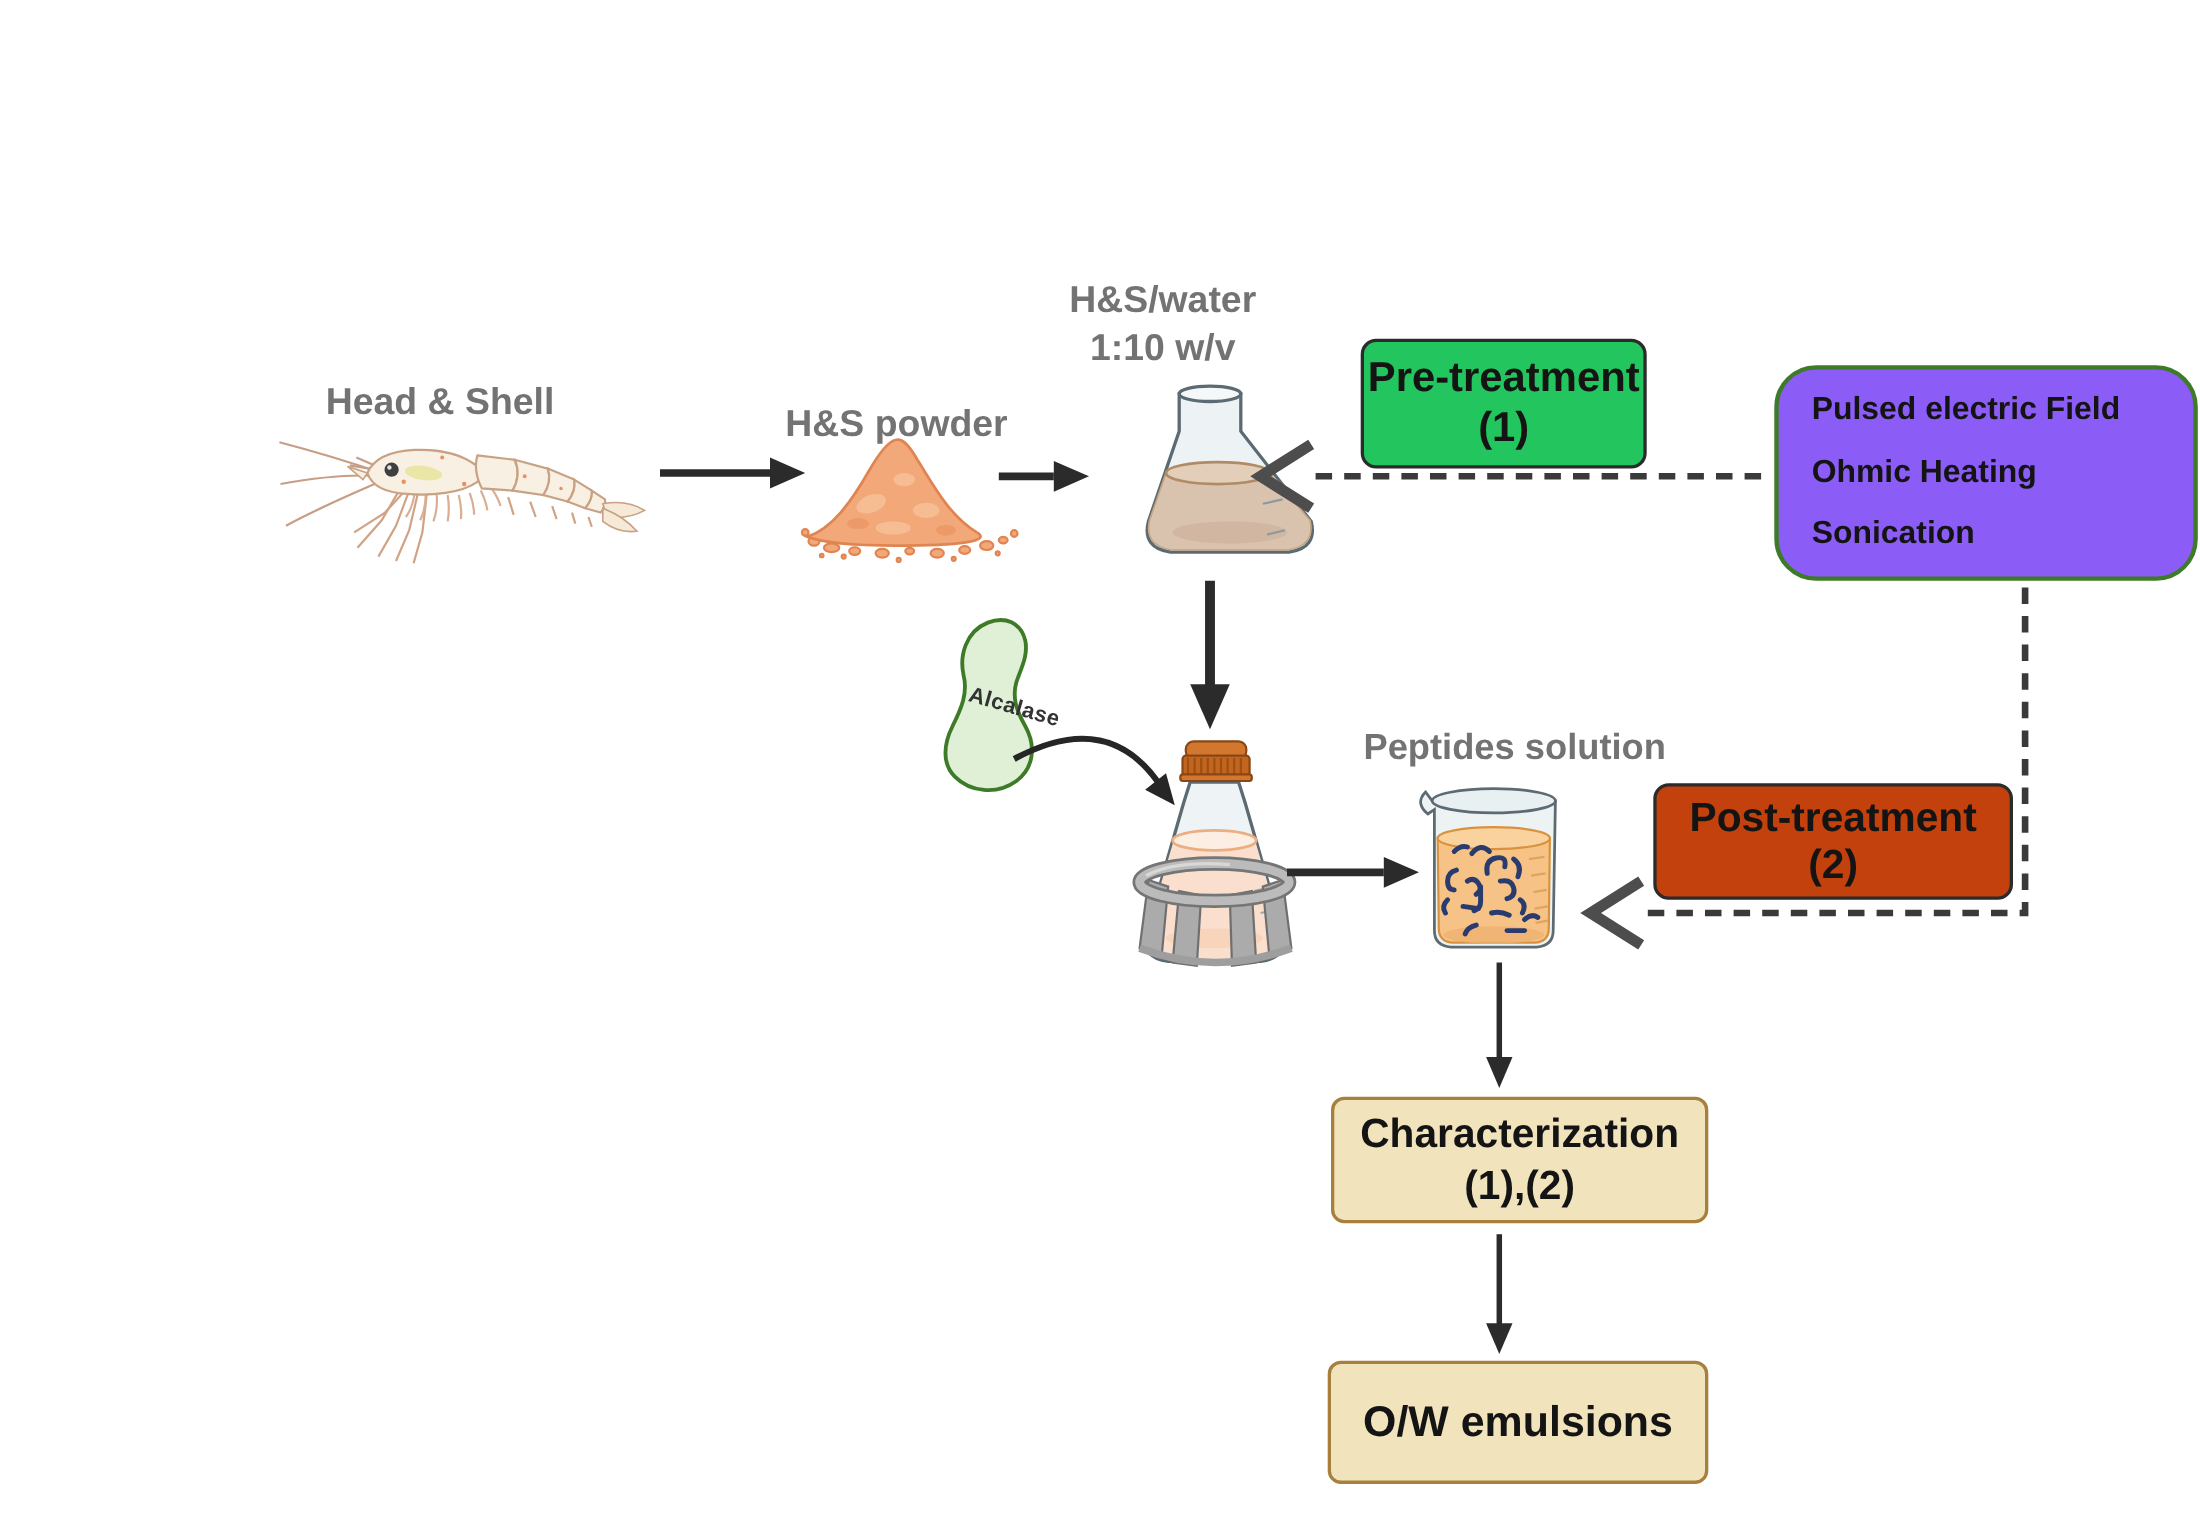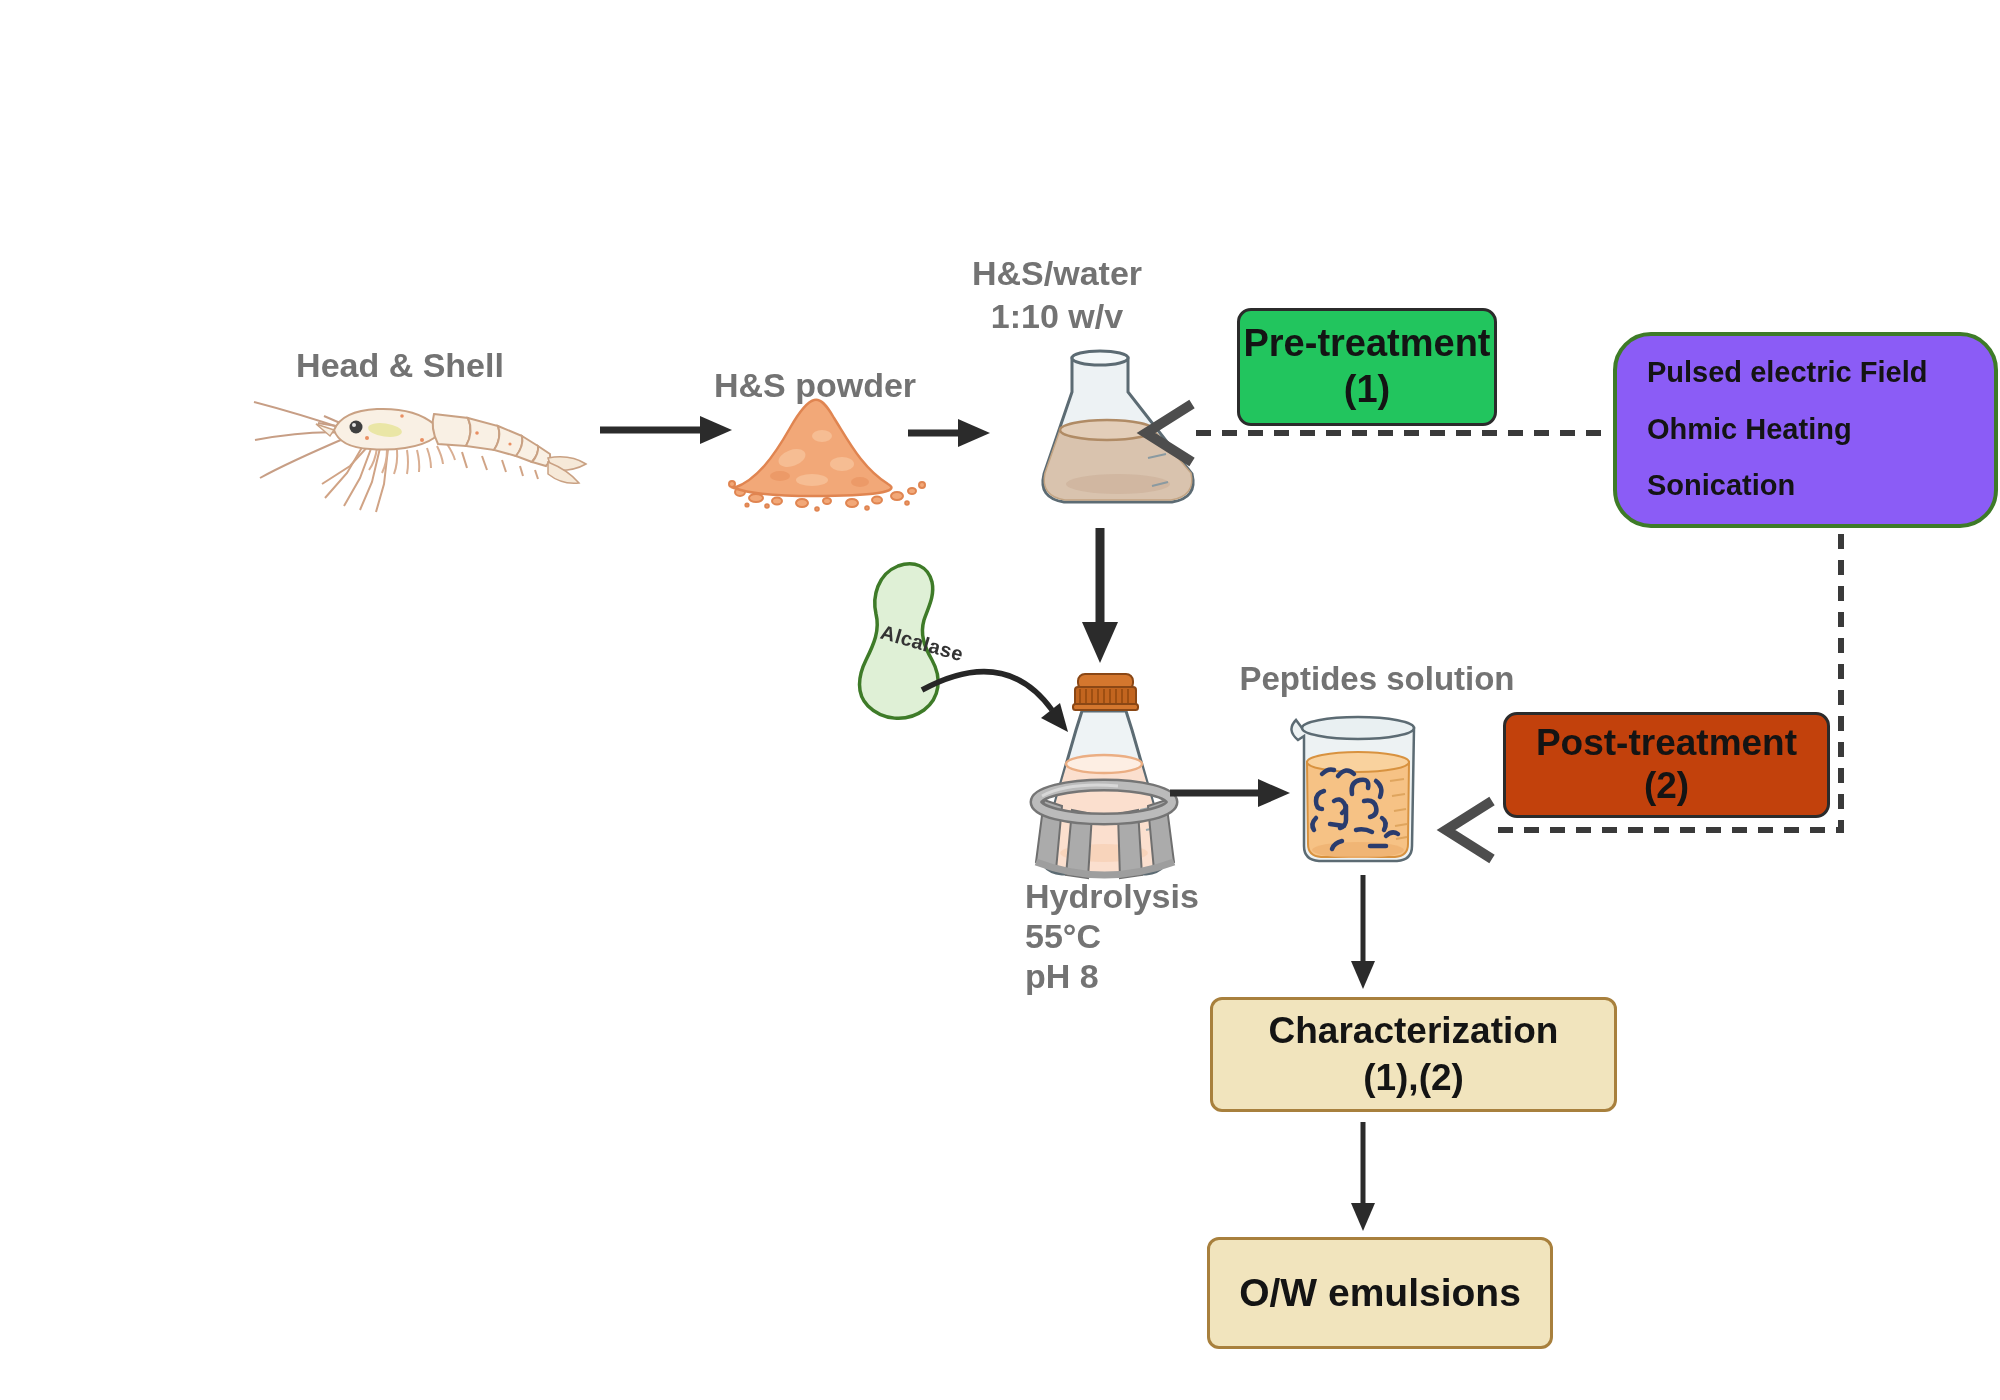--- a/index.html
+++ b/index.html
@@ -223,45 +223,40 @@
 
   <div class="abs lbl center" style="left:665px;top:349px;width:300px;font-size:34px;margin-top:16px;">H&amp;S powder</div>
 
   <div class="abs lbl center" style="left:932px;top:252px;width:250px;font-size:34px;line-height:1.25;">
     <div>H&amp;S/water</div>
     <div>1:10 w/v</div>
   </div>
 
   <div class="abs alcalase-lbl" style="left:874px;top:632px;width:96px;">Alcalase</div>
 
-  <div class="abs lbl" style="left:1025px;top:876px;font-size:34px;">
-    <div>Hydrolysis</div>
-    <div>55°C</div>
-    <div>pH 8</div>
-  </div>
 
   <div class="abs lbl center" style="left:1227px;top:660px;width:300px;font-size:33px;">Peptides solution</div>
 
   <div class="box box-orange" style="left: 1237px; top: 308px; width: 260px; height: 118px; background-color: #22c55e; border-color: rgb(43, 43, 43);">
     <div>Pre-treatment</div>
     <div>(1)</div>
   </div>
 
   <div class="box box-green" style="left: 1613px; top: 332px; width: 385px; height: 196px; background-color: #8b5cf6; border-color: rgb(62, 123, 40);">
     <div>Pulsed electric Field</div>
     <div>Ohmic Heating</div>
     <div>Sonication</div>
   </div>
 
   <div class="box box-orange" style="left: 1503px; top: 712px; width: 327px; height: 106px; font-size: 37px; line-height: 1.15; background-color: #c2410c; border-color: rgb(43, 43, 43);">
     <div>Post-treatment</div>
     <div>(2)</div>
   </div>
 
-  <div class="box box-tan" style="left: 1210px; top: 997px; width: 407px; height: 115px; background-color: rgb(241, 228, 189); border-color: rgb(168, 128, 61);">
+  <div class="box box-tan" style="left: 1210px; top: 997px; width: 343px; height: 115px; background-color: rgb(241, 228, 189); border-color: rgb(168, 128, 61);">
     <div>Characterization</div>
     <div>(1),(2)</div>
   </div>
 
   <div class="box box-tan" style="left: 1207px; top: 1237px; width: 346px; height: 112px; font-size: 39px; background-color: rgb(241, 228, 189); border-color: rgb(168, 128, 61);">
     <div>O/W emulsions</div>
   </div>
 
 </div>
 

